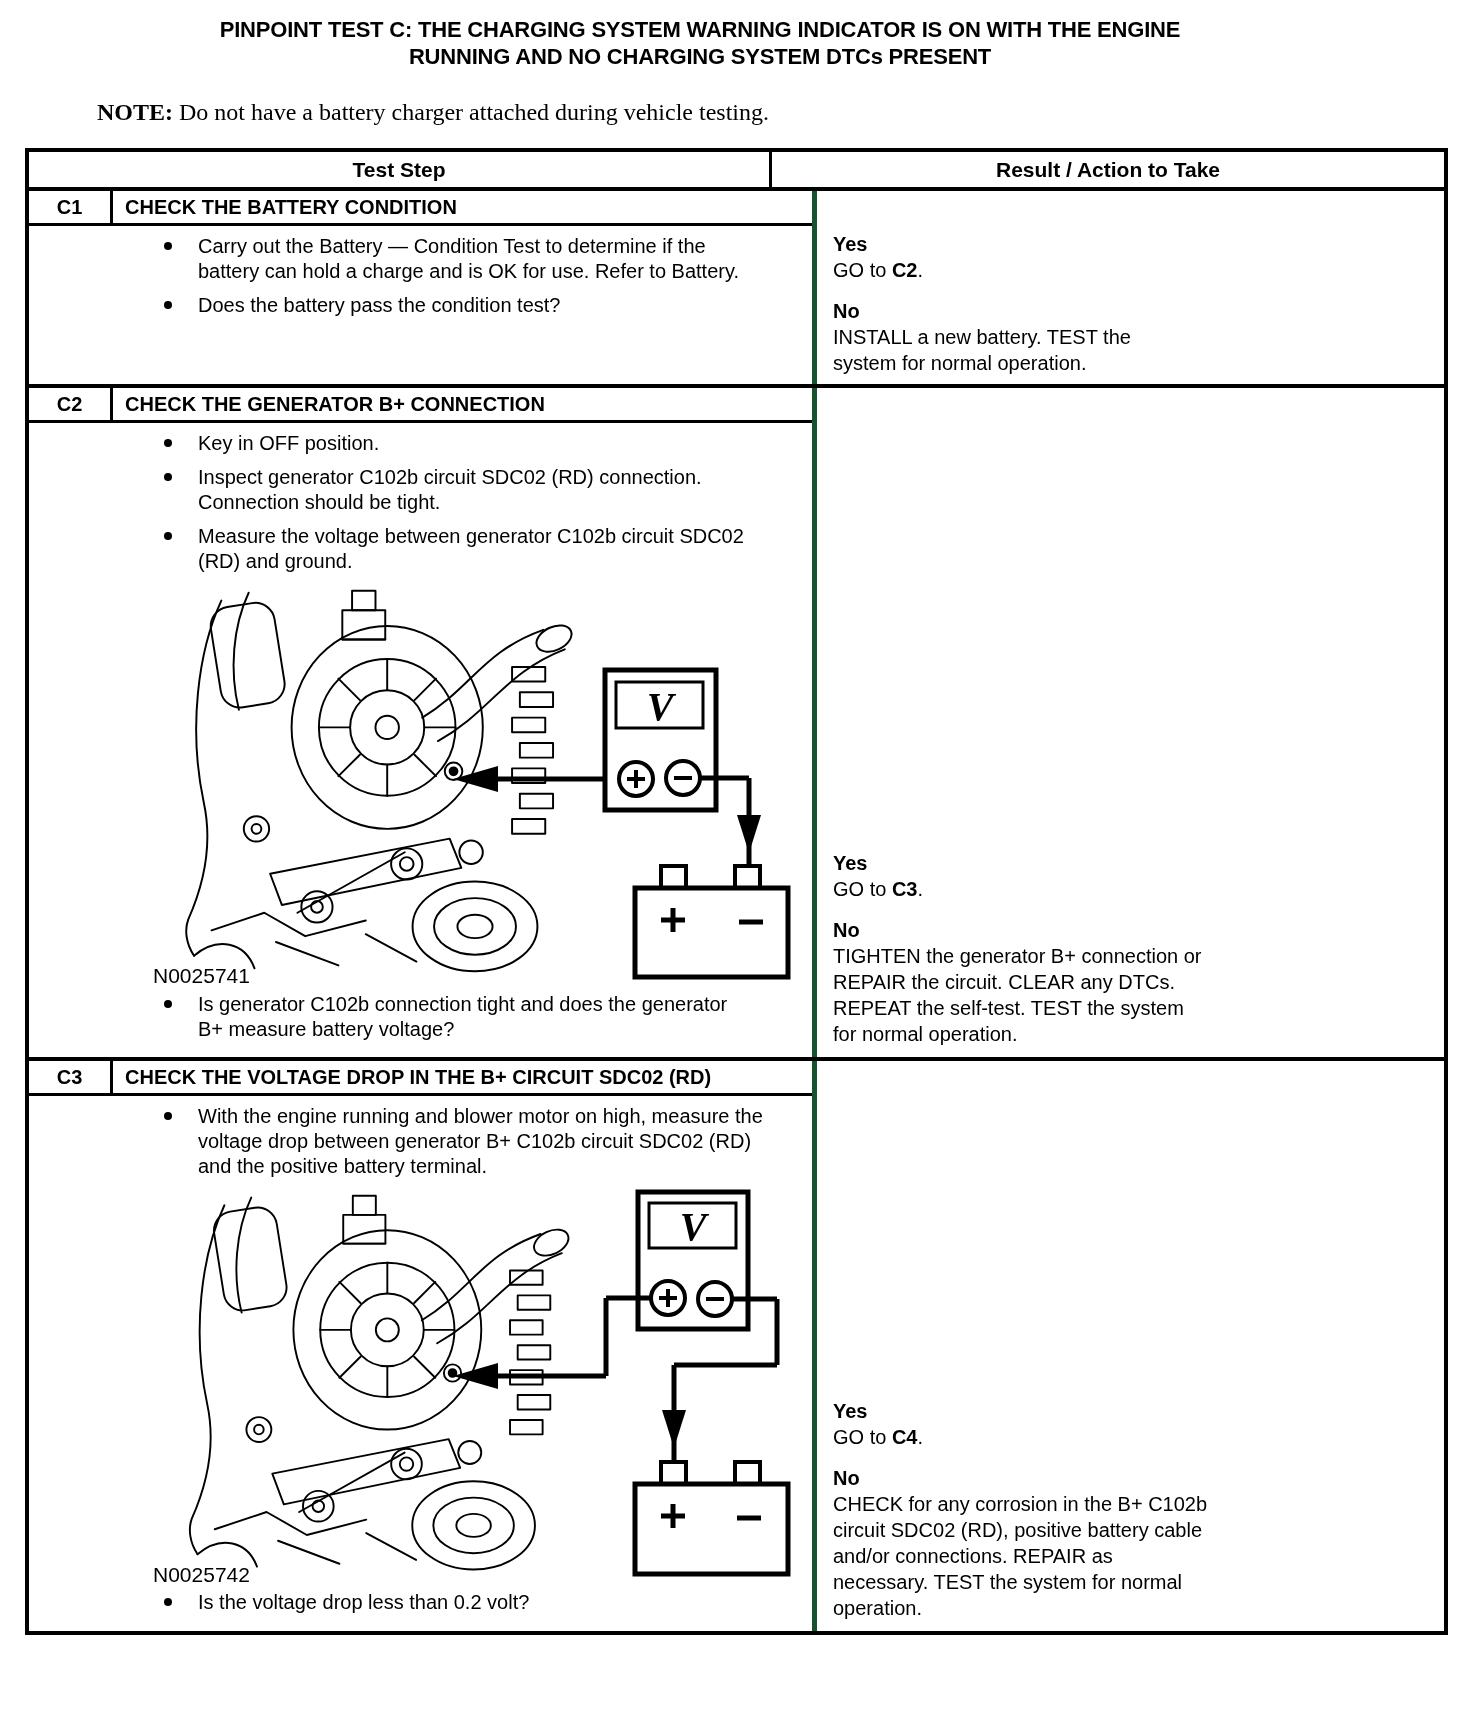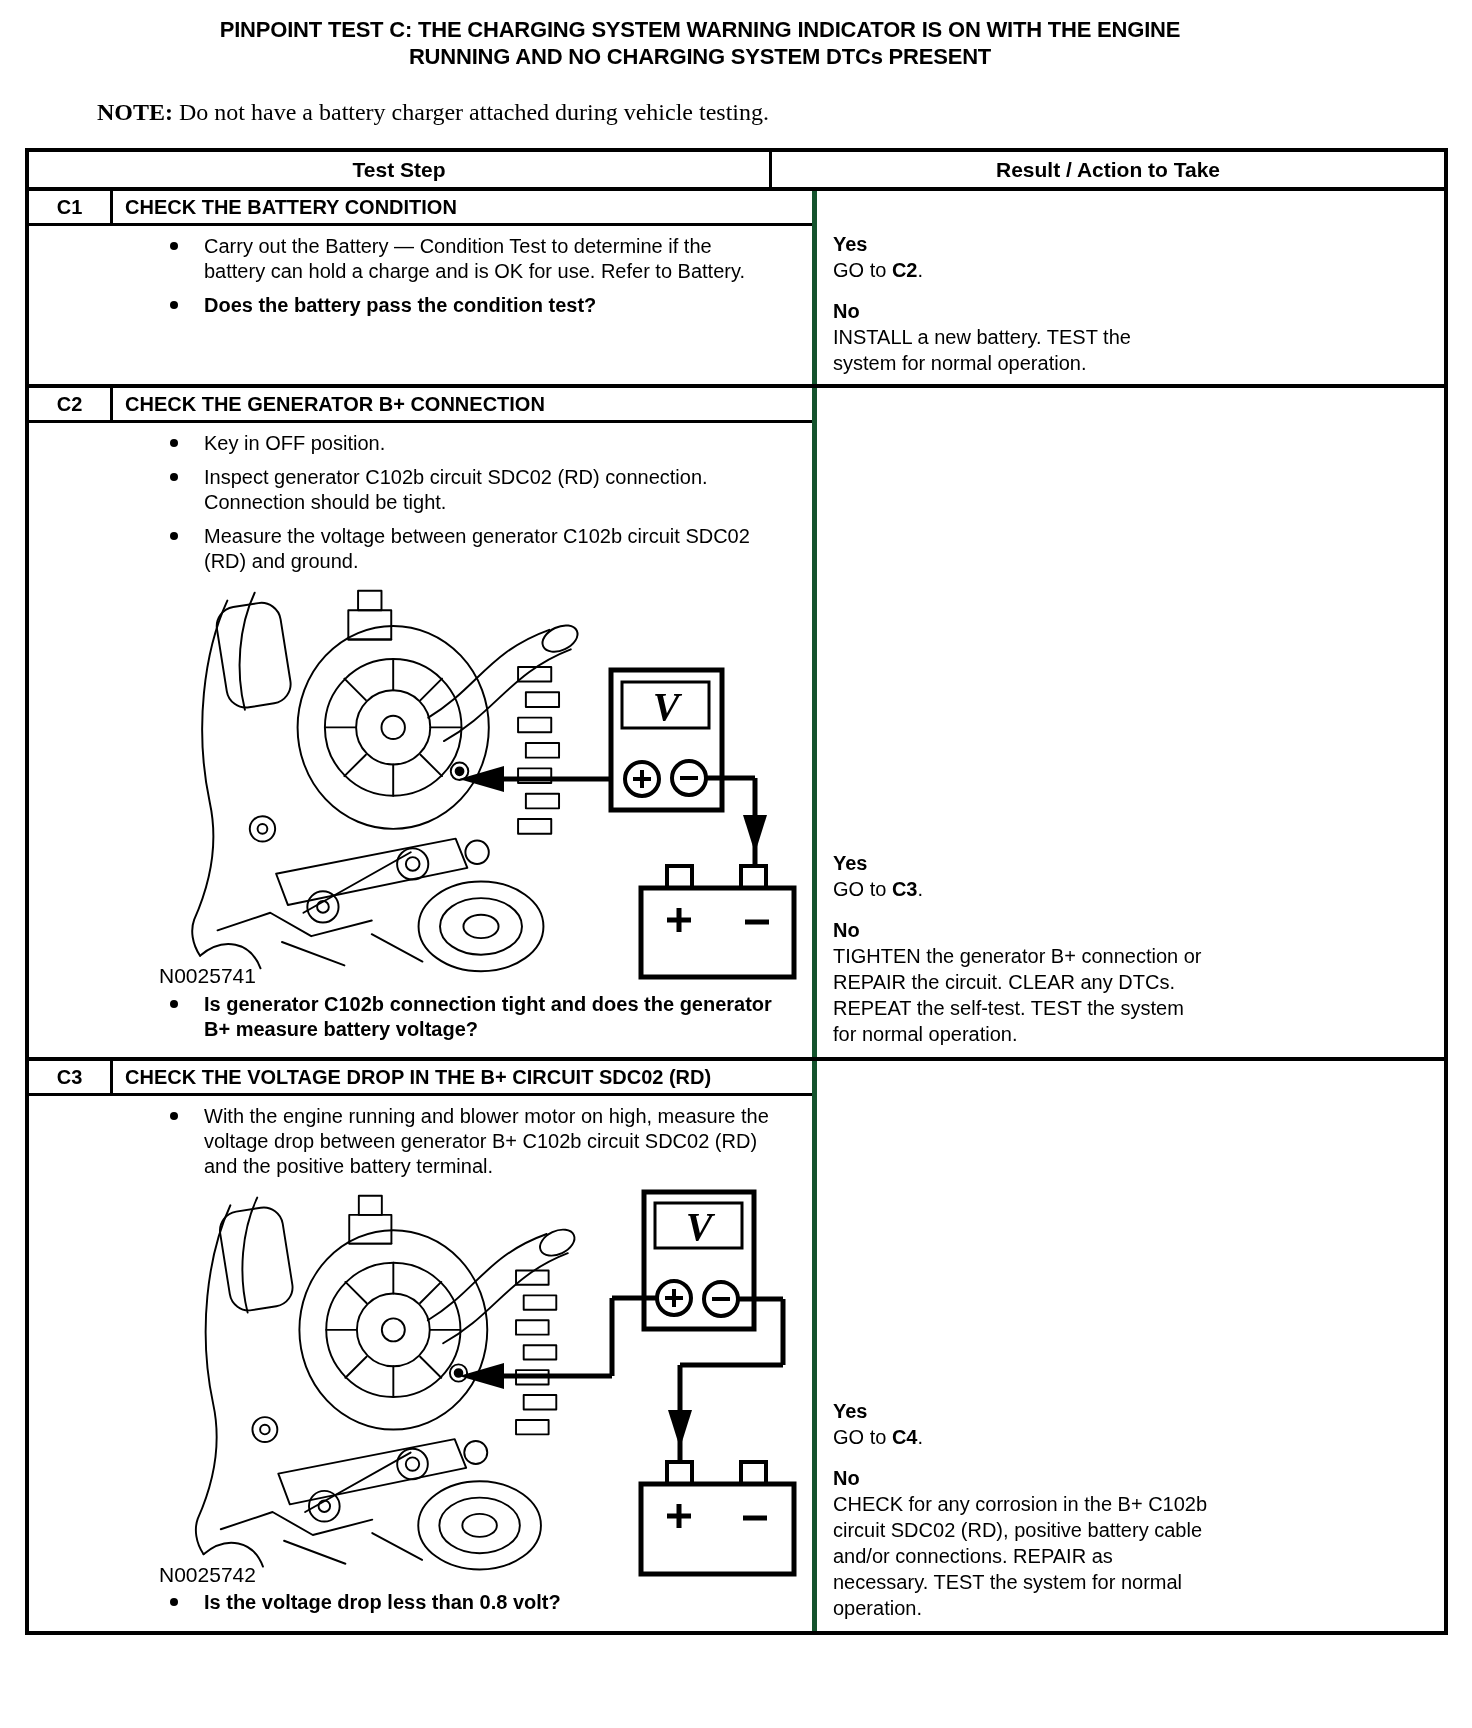--- a/index.html
+++ b/index.html
@@ -56,34 +56,34 @@
   .title-bar { display: flex; border-bottom: 3px solid #000; }
   .step-id {
     width: 84px; border-right: 3px solid #000;
     text-align: center; font-weight: bold; font-size: 20px;
     padding: 5px 0 4px 0;
   }
   .step-title {
     flex: 1; font-weight: bold; font-size: 20px;
     padding: 5px 6px 4px 12px;
   }
-  .step-body { flex: 1; padding: 8px 24px 6px 18px; }
+  .step-body { flex: 1; padding: 8px 24px 6px 12px; }
 
   .bullets { margin: 0; padding: 0; list-style: none; }
   .bullet { display: flex; margin: 0 0 9px 0; }
   .bullet .dot {
     flex: 0 0 8px; width: 8px; height: 8px;
     background: #000; border-radius: 50%;
     margin: 8px 26px 0 123px;
   }
   .bullet .btxt {
     flex: 1; font-size: 20px; line-height: 25px;
     white-space: pre-line;
   }
-  .bullet.q .btxt { font-weight: bold; }
+  .bullet.q .btxt { font-weight: normal; }
   .bullet.q { margin-top: 4px; }
 
   .figure { margin: 6px 0 2px 110px; }
   .figure svg { display: block; }
 
   .cell-result {
     flex: 1; display: flex; flex-direction: column;
     padding: 8px 18px 8px 16px;
     font-size: 20px; line-height: 26px;
   }
@@ -298,21 +298,21 @@
             <rect x="484" y="296" width="153" height="90" fill="#fff" stroke="#000" stroke-width="5"></rect>
             <path d="M 510 328 H 534 M 522 316 V 340" stroke="#000" stroke-width="5"></path>
             <path d="M 586 330 H 610" stroke="#000" stroke-width="5"></path>
             <text x="2" y="394" font-size="21" fill="#000">N0025742</text>
           </svg>
         </div>
 
         <ul class="bullets">
           <li class="bullet q">
             <span class="dot"></span>
-            <span class="btxt">Is the voltage drop less than 0.8 volt?</span>
+            <span class="btxt">Is the voltage drop less than 0.2 volt?</span>
           </li>
         </ul>
       </div>
     </div>
     <div class="cell-result result-bottom">
       <div class="verdict">
         <div class="v-label">Yes</div>
         <div class="v-action"><span>GO to </span><b>C4</b><span>.</span></div>
       </div>
       <div class="verdict">

